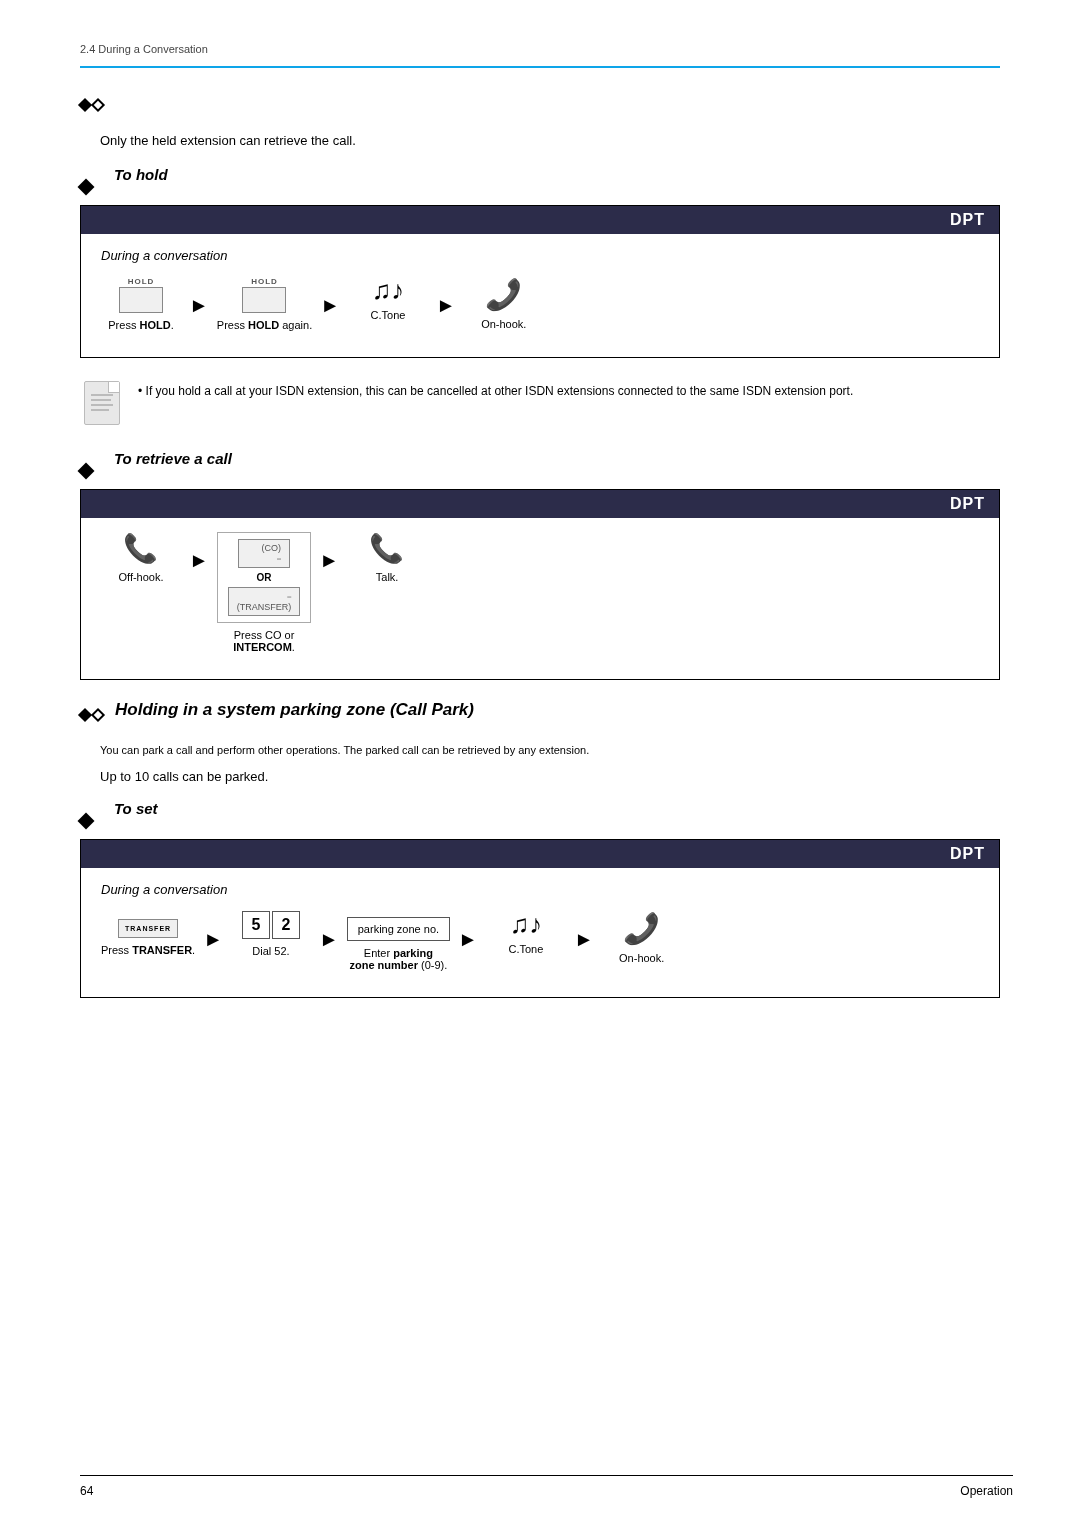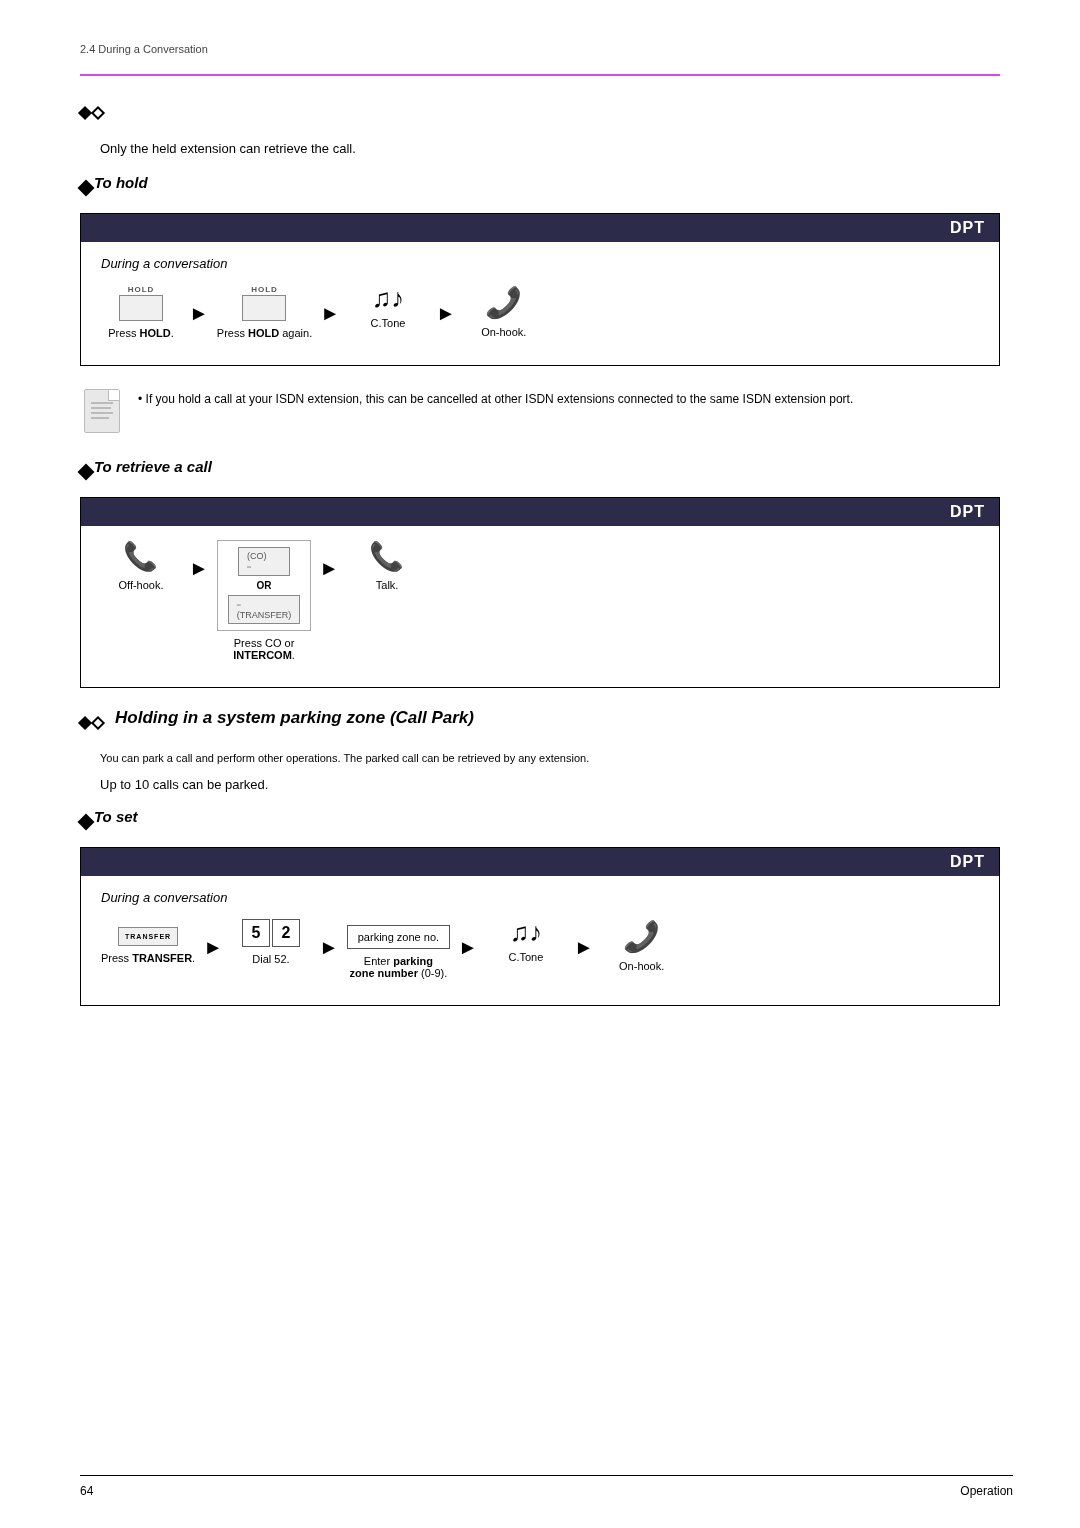--- a/index.html
+++ b/index.html
@@ -15,22 +15,22 @@
 
     .page {
       width: 1080px;
       min-height: 1528px;
       padding: 40px 80px 60px 80px;
       background: #fff;
       position: relative;
     }
 
     .header-bar {
-      border-bottom: 2px solid #d946ef;
-      padding-bottom: 18px;
+      border-bottom: 2px solid #0ea5e9;
+      padding-bottom: 10px;
       margin-bottom: 24px;
     }
 
     .breadcrumb {
       font-size: 11px;
       color: #444;
     }
 
     .section-title {
       font-size: 18px;
@@ -236,21 +236,21 @@
       border: 1px solid #aaa;
       padding: 6px 10px;
       gap: 4px;
     }
 
     .co-btn {
       border: 1px solid #888;
       background: #f0f0f0;
       padding: 3px 8px;
       font-size: 9px;
-      text-align: left;
+      text-align: right;
       min-width: 52px;
     }
 
     .or-text {
       font-size: 10px;
       font-weight: bold;
     }
 
     
     .transfer-btn {
@@ -298,22 +298,22 @@
       right: 67px;
       display: flex;
       justify-content: space-between;
       border-top: 1px solid #000;
       padding-top: 8px;
       font-size: 12px;
     }
 
     .subsection-label {
       display: flex;
-      align-items: center;
-      gap: 2px;
+      align-items: flex-end;
+      gap: 22px;
       margin-bottom: 12px;
     }
 
     .black-diamond {
       width: 12px;
       height: 12px;
       background: #000;
       transform: rotate(45deg);
       flex-shrink: 0;
     }

